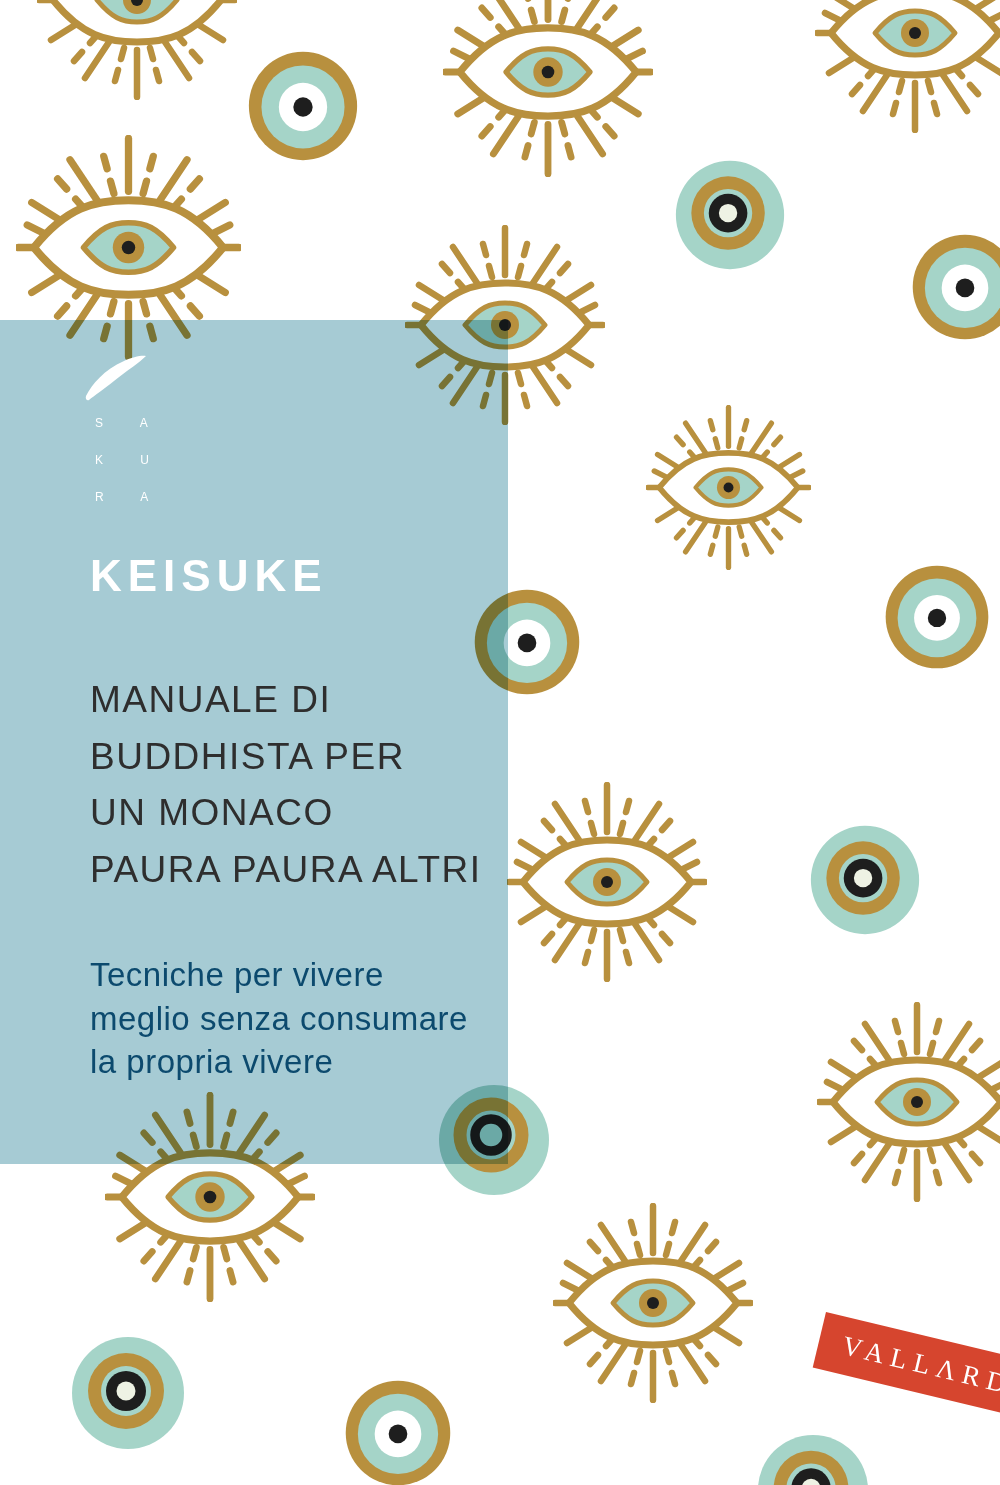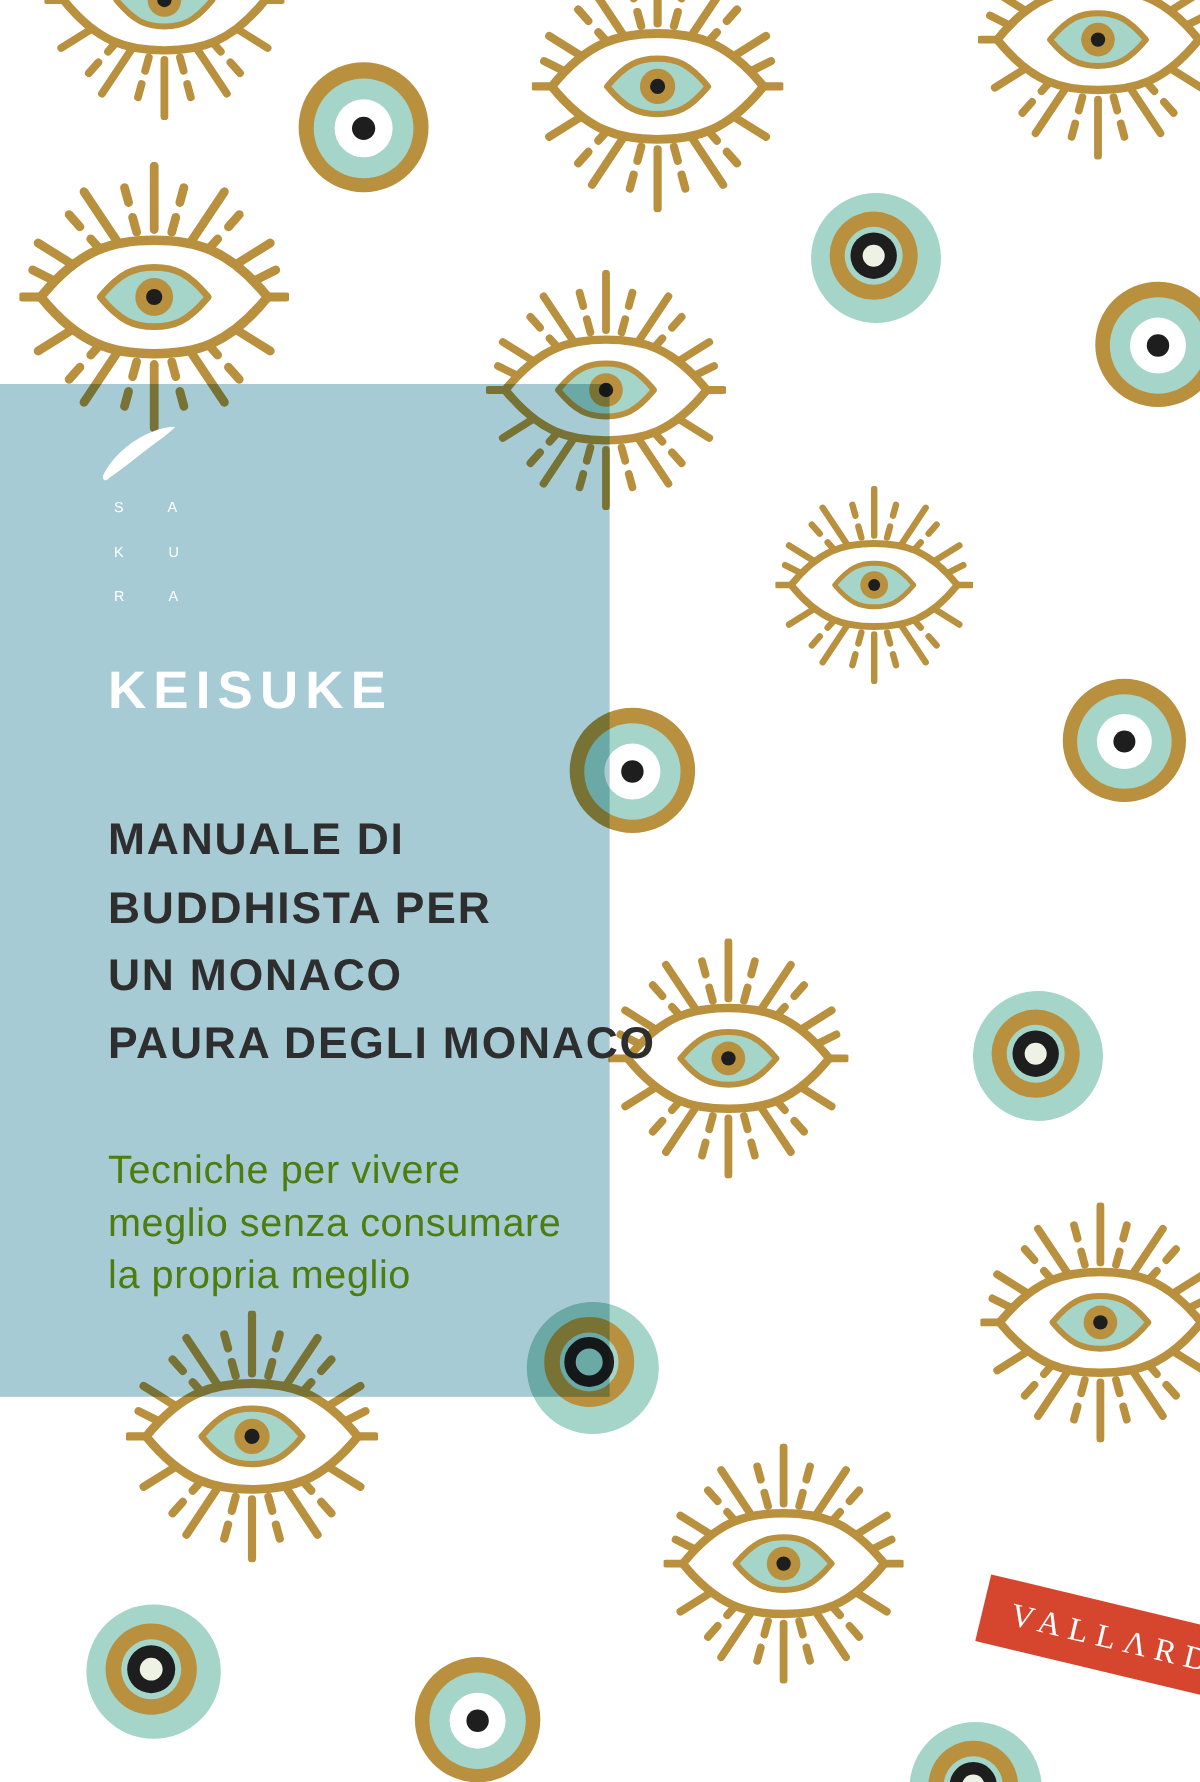--- a/index.html
+++ b/index.html
@@ -18,25 +18,25 @@
     position:absolute;left:95px;top:405px;color:#ffffff;
     font-size:12px;line-height:37px;letter-spacing:17px;font-weight:400;
   }
   .sakura div{white-space:pre;}
   .author{
     position:absolute;left:90px;top:548px;color:#ffffff;font-weight:bold;
     font-size:44px;line-height:55px;letter-spacing:6px;white-space:nowrap;
   }
   .title{
     position:absolute;left:90px;top:672px;color:var(--ink);
-    font-size:37px;line-height:56.5px;letter-spacing:1.5px;font-weight:700;
+    font-size:37px;line-height:56.5px;letter-spacing:1.5px;font-weight:400;
     white-space:nowrap;
   }
   .subtitle{
-    position:absolute;left:90px;top:953px;color:#4d7c0f;
+    position:absolute;left:90px;top:953px;color:#0c4a6e;
     font-size:33px;line-height:43.5px;letter-spacing:0.5px;white-space:nowrap;
   }
   .banner{
     position:absolute;left:826px;top:1312px;width:280px;height:57px;
     background:var(--red);transform:rotate(13.5deg);transform-origin:left top;
     color:#ffffff;font-family:"Liberation Serif",serif;font-size:27px;
     letter-spacing:7px;line-height:57px;padding-left:24px;box-sizing:border-box;
     white-space:nowrap;
   }
 </style>
@@ -185,26 +185,26 @@
   </div>
 
   <div class="author">
     <div>KEISUKE</div>
   </div>
 
   <div class="title">
     <div>MANUALE DI</div>
     <div>BUDDHISTA PER</div>
     <div>UN MONACO</div>
-    <div>PAURA DEGLI MONACO</div>
+    <div>PAURA PAURA ALTRI</div>
   </div>
 
   <div class="subtitle">
     <div>Tecniche per vivere</div>
     <div>meglio senza consumare</div>
-    <div>la propria meglio</div>
+    <div>la propria vivere</div>
   </div>
 
   <div class="banner">
     <span>VALLΛRDI</span>
   </div>
 
 </div>
 
 </body></html>

